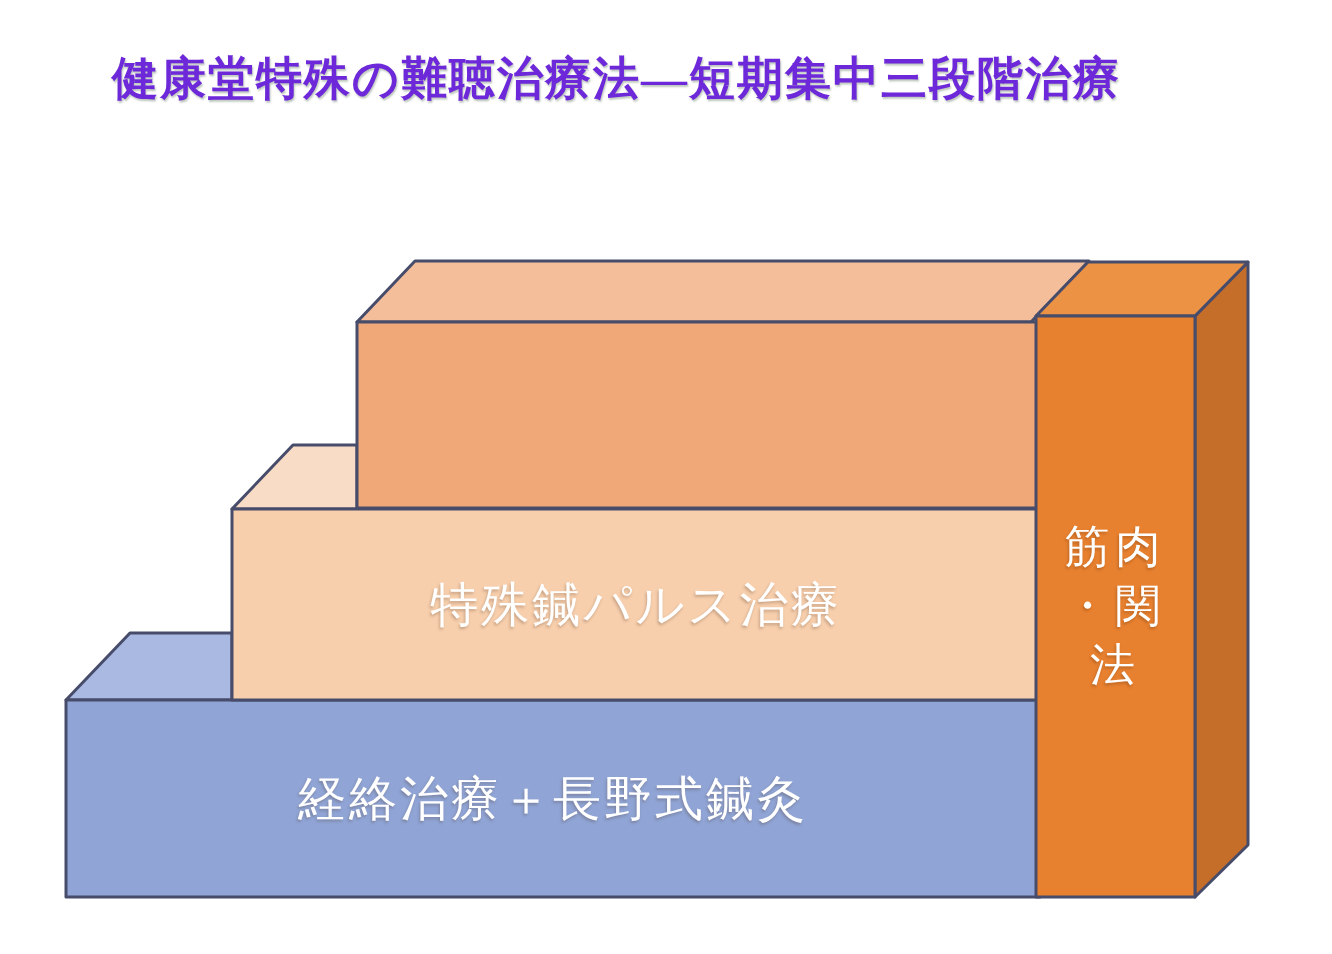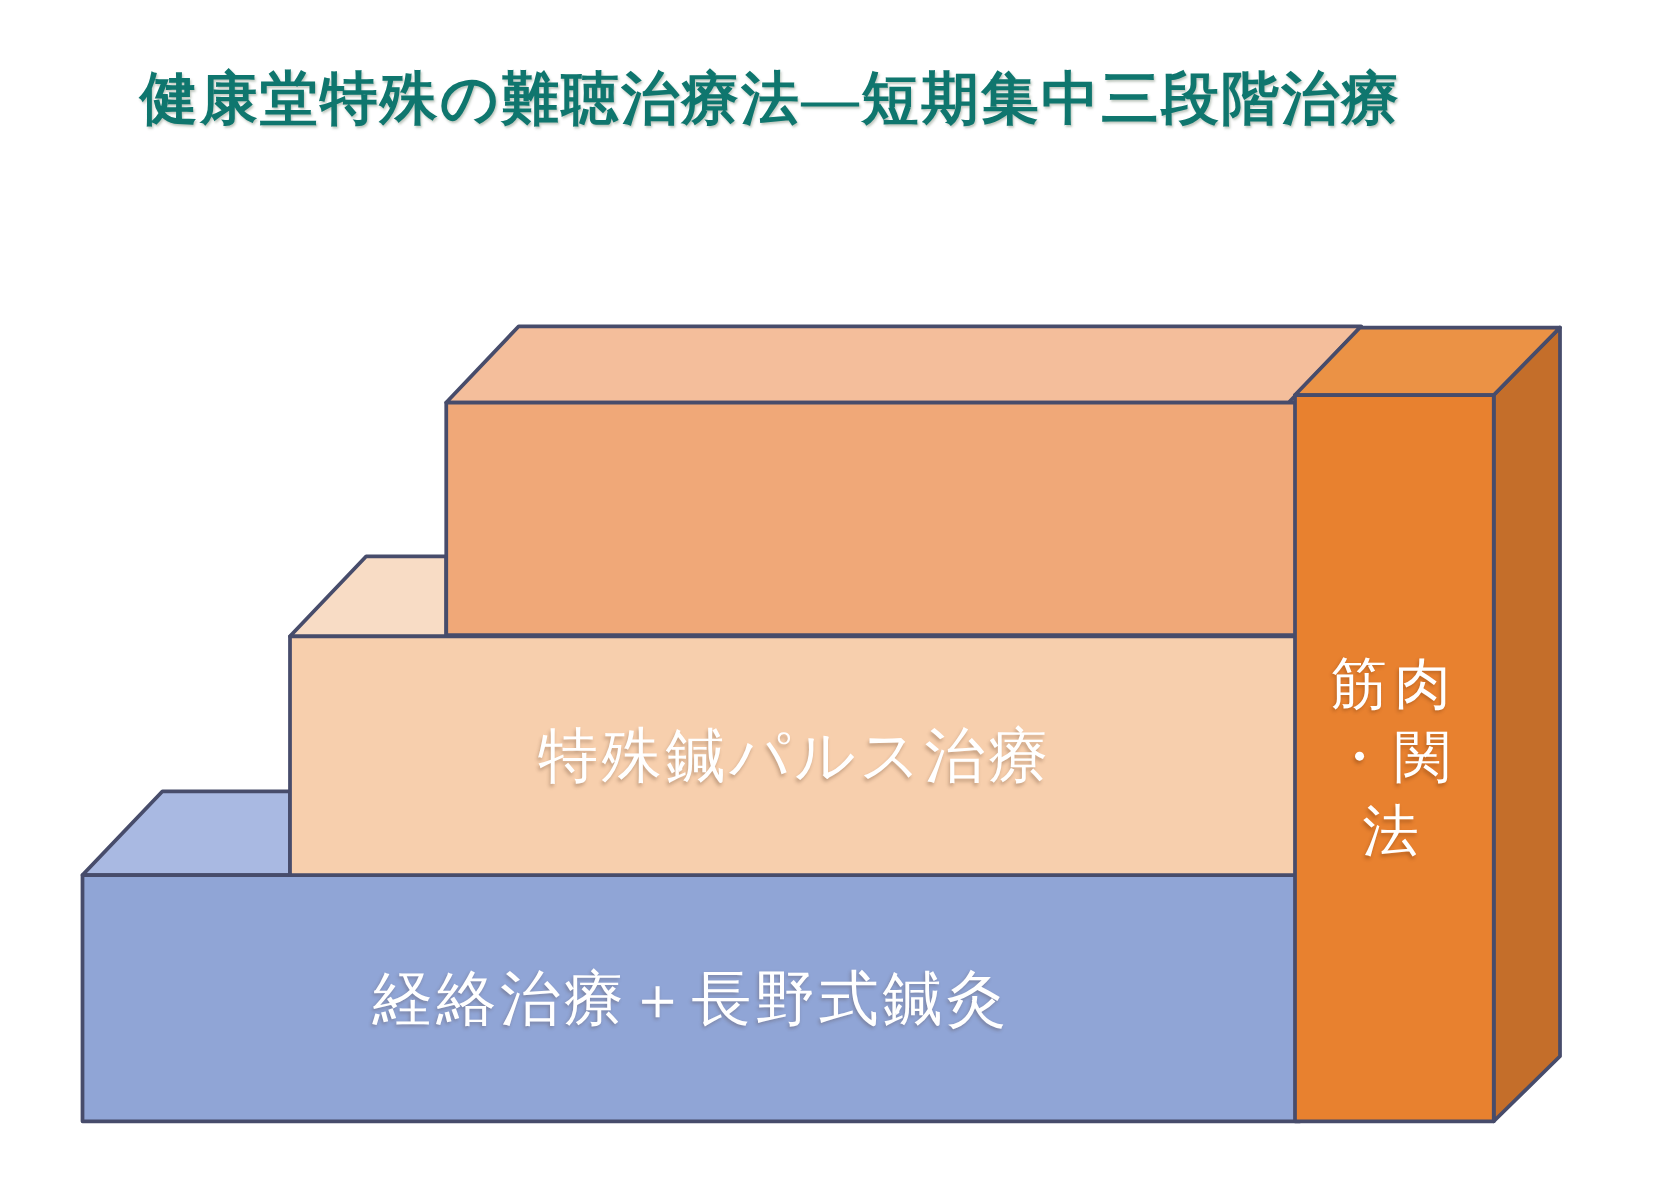--- a/index.html
+++ b/index.html
@@ -17,21 +17,21 @@
     width: 1332px; height: 954px;
   }
   .title {
     position: absolute;
     left: 112px;
     top: 52px;
     font-size: 46px;
     line-height: 54px;
     font-weight: bold;
     letter-spacing: 2px;
-    color: #0f766e;
+    color: #6d28d9;
     text-shadow: 1px 2px 2px rgba(40, 70, 40, 0.30);
     white-space: nowrap;
   }
   .step-label {
     position: absolute;
     display: flex;
     align-items: center;
     justify-content: center;
     color: #FFFFFF;
     font-size: 48px;

